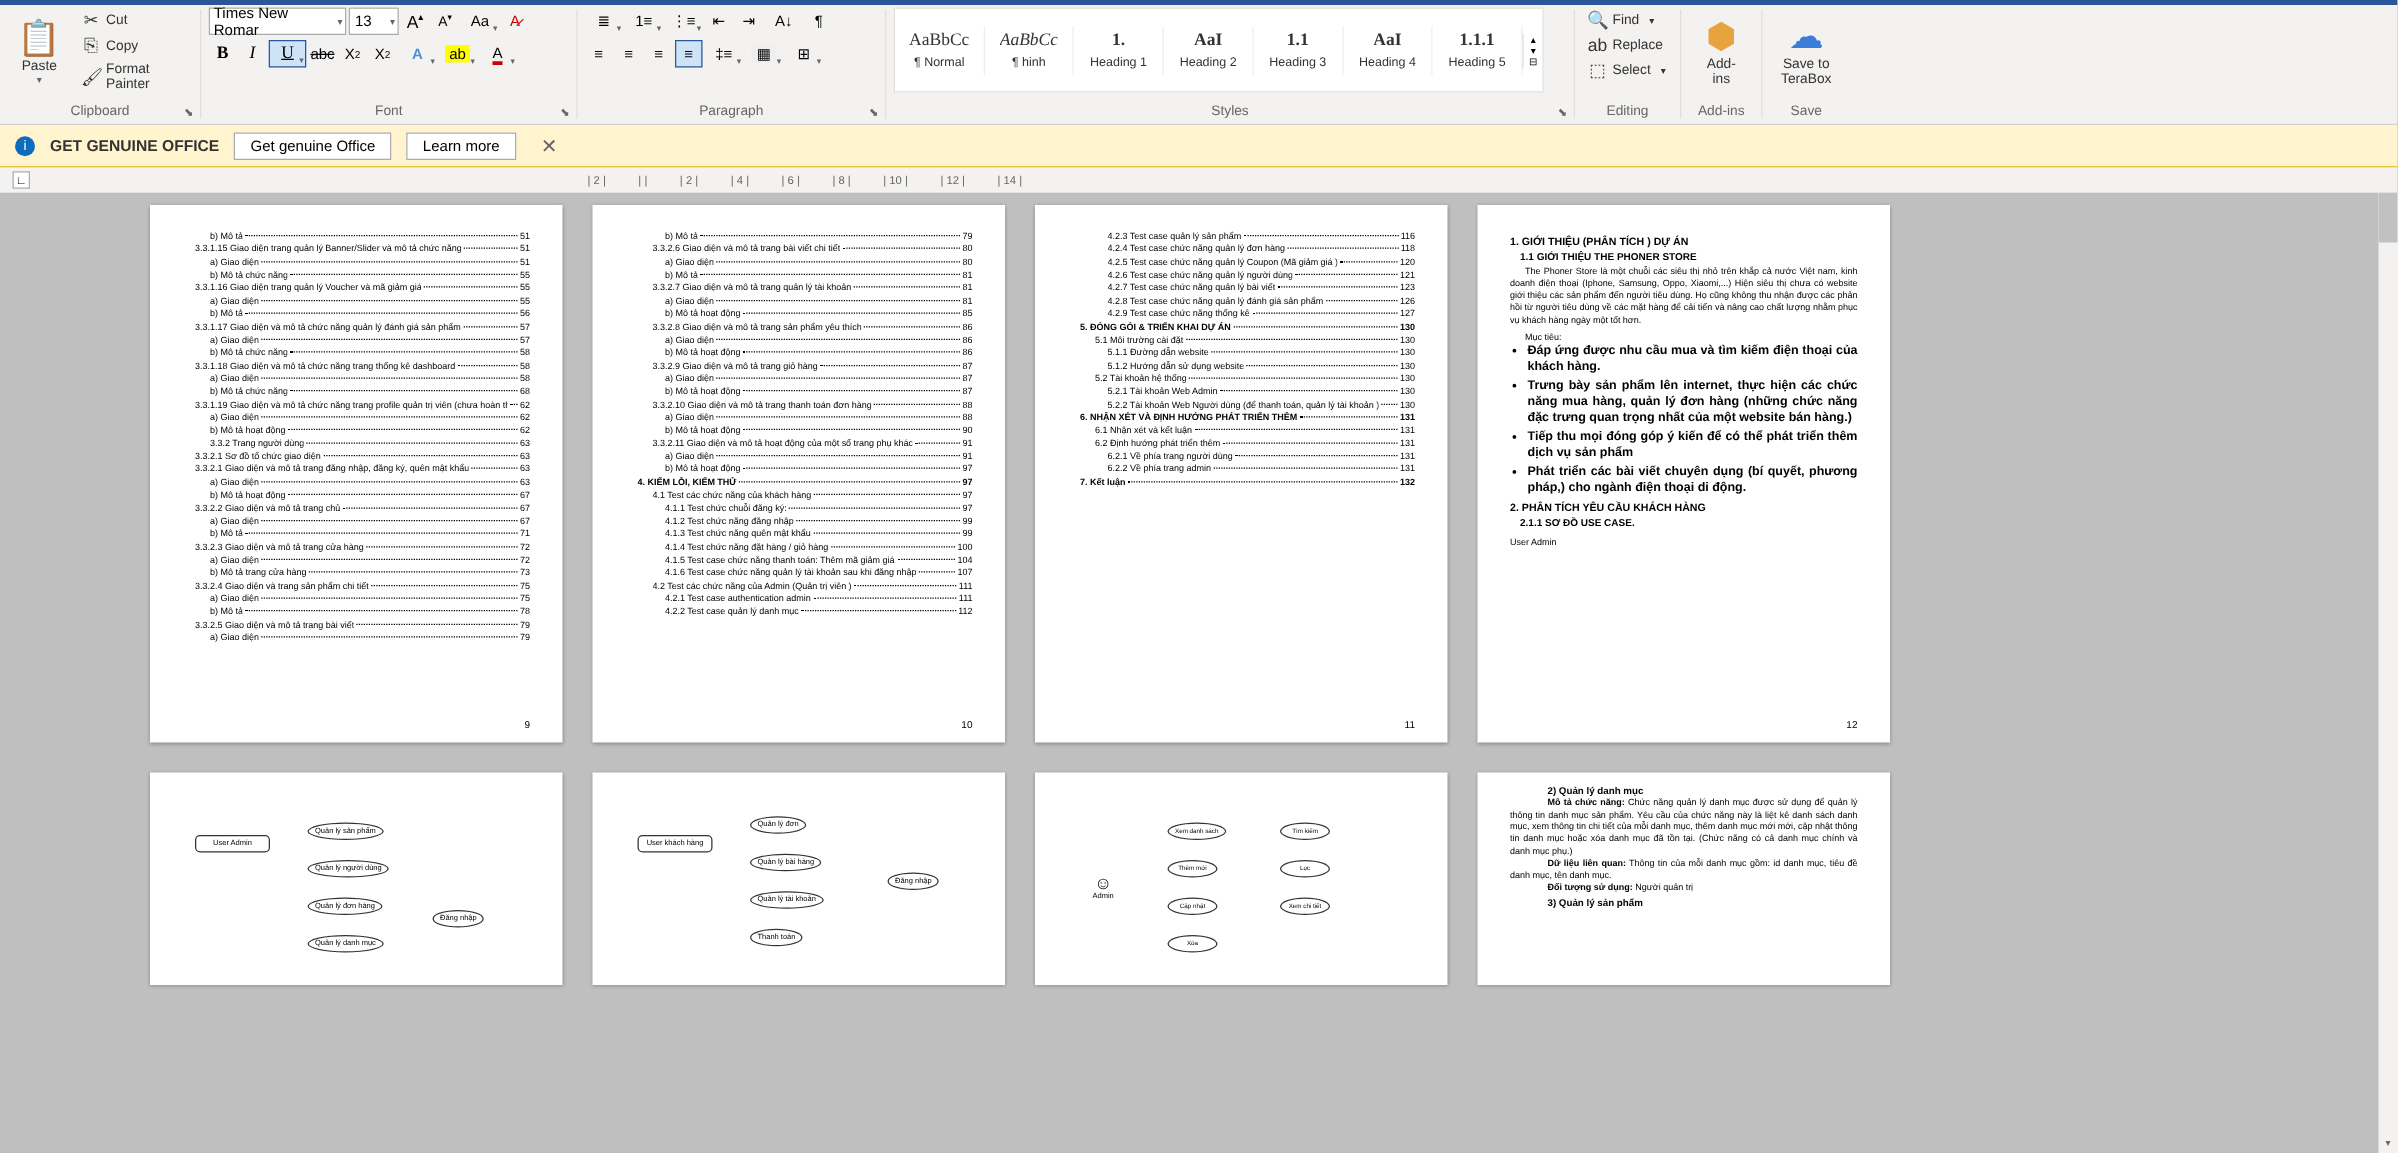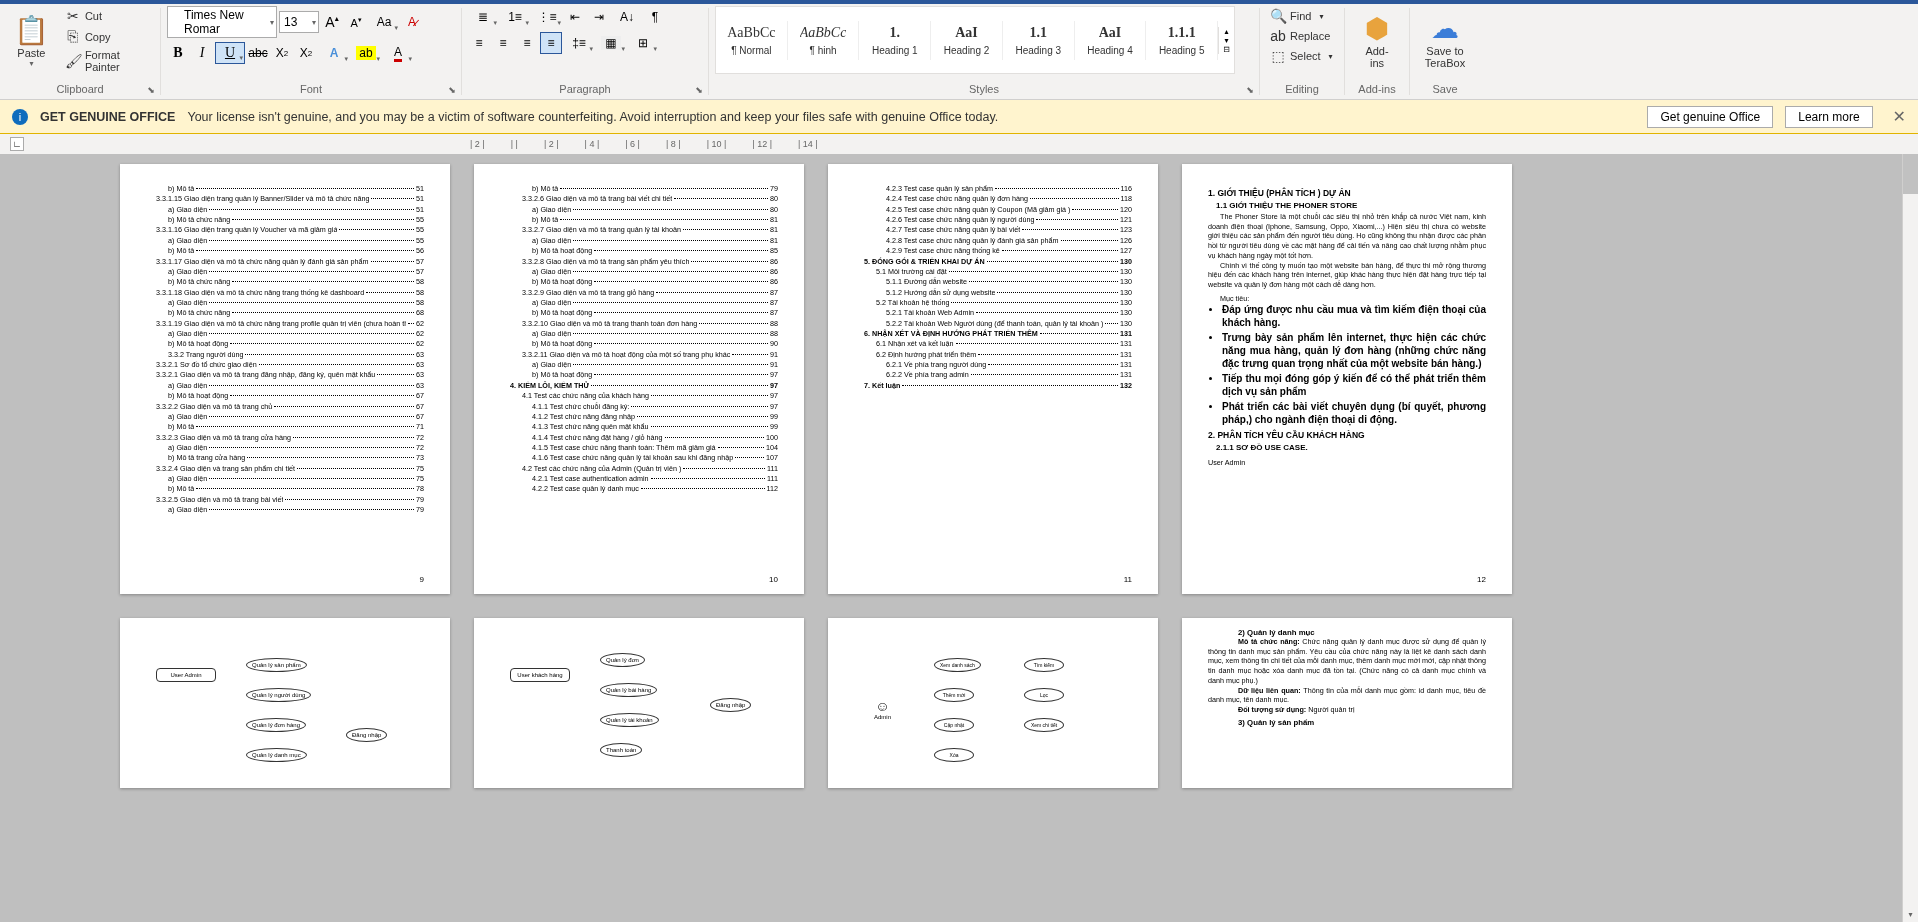--- a/index.html
+++ b/index.html
@@ -14,21 +14,21 @@
 .group-body { flex:1; display:flex; align-items:flex-start; }
 .dlg-launcher { position:absolute; right:2px; bottom:2px; width:14px; height:14px; display:flex; align-items:center; justify-content:center; color:#666; cursor:pointer; font-size:9px; }
 .vbtn { display:flex; flex-direction:column; align-items:center; justify-content:center; padding:4px 8px; cursor:pointer; text-align:center; }
 .vbtn .icon { font-size:28px; line-height:1; margin-bottom:2px; }
 .vbtn .lbl { font-size:11px; color:#333; }
 .mini { display:flex; align-items:center; gap:4px; padding:2px 4px; cursor:pointer; font-size:11px; color:#333; }
 .mini .icon { font-size:14px; width:16px; text-align:center; }
 .stack { display:flex; flex-direction:column; }
 .row { display:flex; align-items:center; gap:2px; }
 
-.font-name { width:110px; height:32px; border:1px solid #ababab; background:#fff; padding:0 18px 0 16px; font-size:12px; position:relative; display:flex; align-items:center; }
+.font-name { width:110px; height:22px; border:1px solid #ababab; background:#fff; padding:0 18px 0 3px; font-size:12px; position:relative; display:flex; align-items:center; }
 .font-size { width:40px; height:22px; border:1px solid #ababab; background:#fff; padding:0 14px 0 4px; font-size:12px; display:flex; align-items:center; }
 .dd-arrow { position:absolute; right:2px; font-size:8px; color:#666; }
 
 .rb { width:22px; height:22px; display:flex; align-items:center; justify-content:center; cursor:pointer; position:relative; }
 .rb .dd { font-size:7px; color:#666; position:absolute; right:1px; bottom:1px; }
 .rb.wide { width:30px; }
 
 .bold { font-weight:bold; font-family:"Times New Roman"; font-size:14px; }
 .italic { font-style:italic; font-family:"Times New Roman"; font-size:14px; }
 .underline { text-decoration:underline; font-family:"Times New Roman"; font-size:14px; }
@@ -288,21 +288,20 @@
           <span class="lbl">Save to TeraBox</span>
         </div>
     </div>
     <div class="group-label">Save</div>
   </div>
 </div>
 
 <div class="warning">
   <span class="info-icon">i</span>
   <span class="title">GET GENUINE OFFICE</span>
-  <span class="msg">Your license isn't genuine, and you may be a victim of software counterfeiting. Avoid interruption and keep your files safe with genuine Office today.</span>
   <button class="wbtn">Get genuine Office</button>
   <button class="wbtn">Learn more</button>
   <span class="close">✕</span>
 </div>
 
 <div class="ruler-row">
   <div class="lmark">∟</div>
   <div class="ruler" id="ruler">
       <span>| 2 |</span>
       <span>|  |</span>
@@ -735,21 +734,20 @@
           <span class="toc-dots"></span>
           <span class="toc-pg" style="font-weight: bold;">132</span>
         </div>
         <div class="page-num">11</div>
       </div>
     <div class="page" id="page12">
         <div class="hd1">1. GIỚI THIỆU (PHÂN TÍCH ) DỰ ÁN</div>
         <div class="hd2">1.1 GIỚI THIỆU THE PHONER STORE</div>
         <div class="body-text" style="text-indent: 12px;">The Phoner Store là một chuỗi các siêu thị nhỏ trên khắp cả nước Việt nam, kinh doanh điện thoại (Iphone, Samsung, Oppo, Xiaomi,...) Hiện siêu thị chưa có website giới thiệu các sản phẩm đến người tiêu dùng. Họ cũng không thu nhận được các phản hồi từ người tiêu dùng về các mặt hàng để cải tiến và nâng cao chất lượng nhằm phục vụ khách hàng ngày một tốt hơn.</div>
         <div> </div>
-        <div class="body-text" style="text-indent: 12px;">Chính vì thế công ty muốn tạo một website bán hàng, để thực thi mở rộng thương hiệu đến các khách hàng trên internet, giúp khác hàng thực hiện đặt hàng trực tiếp tại website và quản lý đơn hàng một cách dễ dàng hơn.</div>
         <div class="body-text" style="margin-top: 4px; padding-left: 12px;">Mục tiêu:</div>
         <ul class="bullets">
           <li>Đáp ứng được nhu cầu mua và tìm kiếm điện thoại của khách hàng.</li>
           <li>Trưng bày sản phẩm lên internet, thực hiện các chức năng mua hàng, quản lý đơn hàng (những chức năng đặc trưng quan trọng nhất của một website bán hàng.)</li>
           <li>Tiếp thu mọi đóng góp ý kiến để có thể phát triển thêm dịch vụ sản phẩm</li>
           <li>Phát triển các bài viết chuyên dụng (bí quyết, phương pháp,) cho ngành điện thoại di động.</li>
         </ul>
         <div class="hd1">2. PHÂN TÍCH YÊU CẦU KHÁCH HÀNG</div>
         <div class="hd2">2.1.1 SƠ ĐỒ USE CASE.</div>
         <div class="body-text" style="margin-top: 6px;">User Admin</div>

